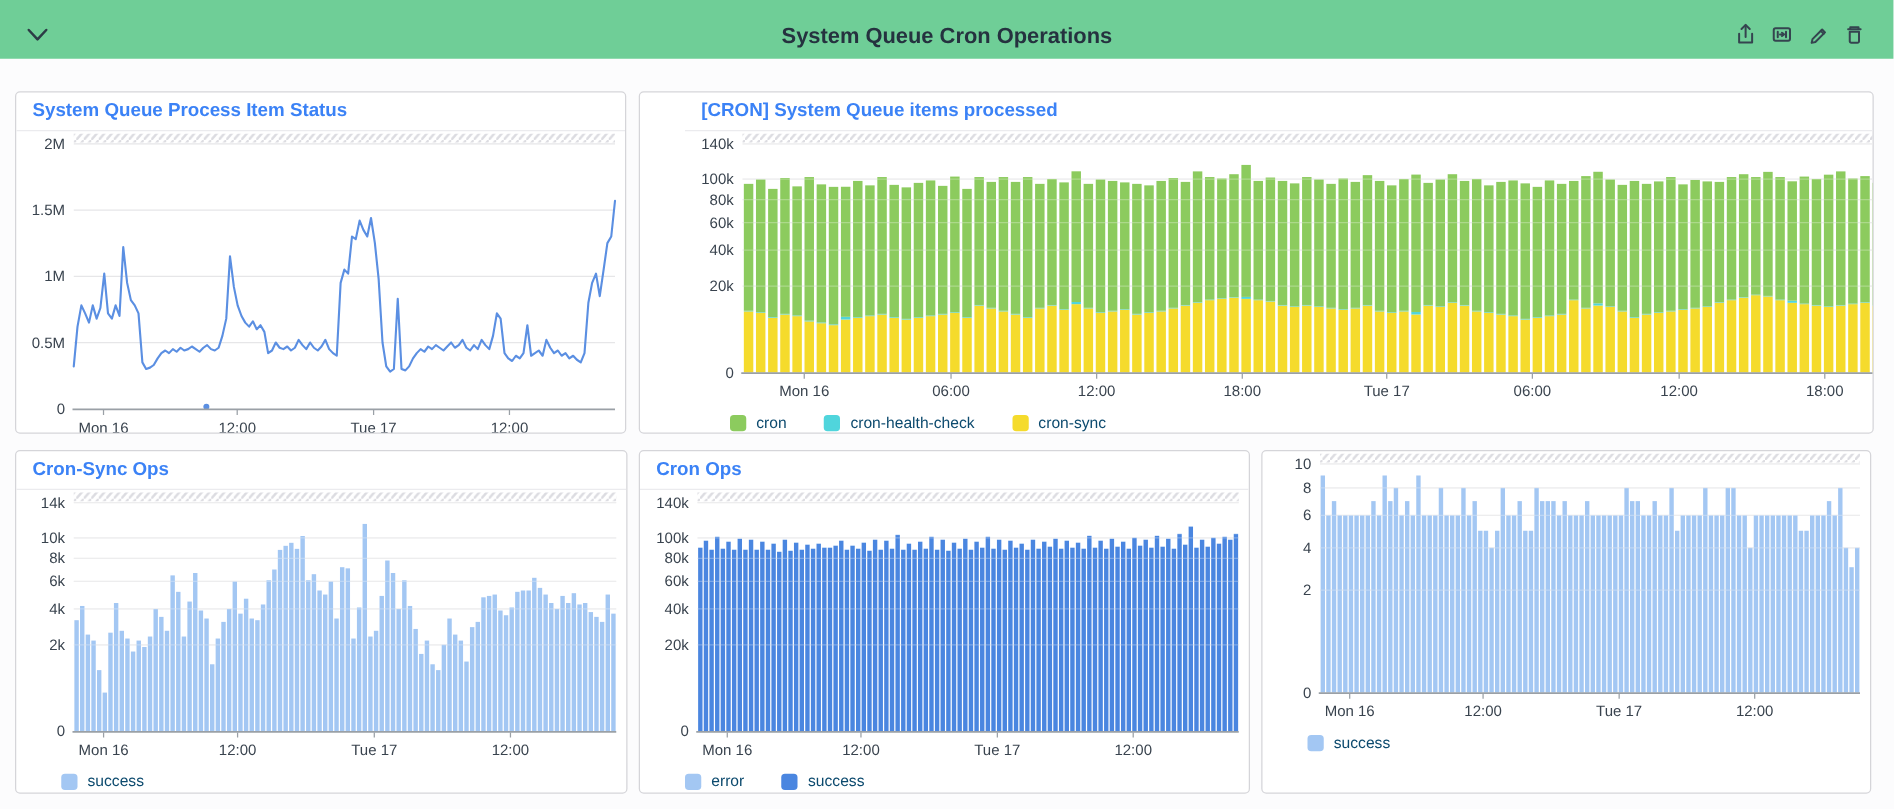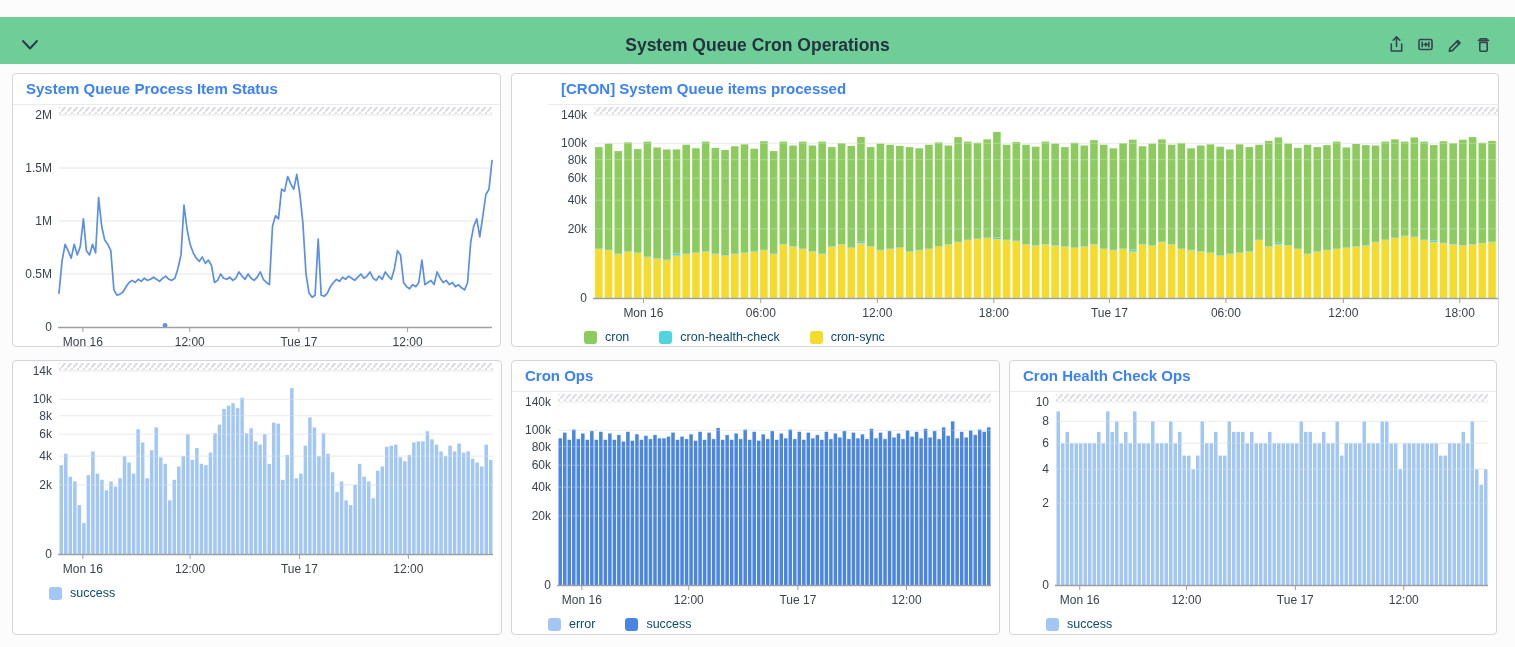--- a/index.html
+++ b/index.html
@@ -1,18 +1,18 @@
 <!DOCTYPE html>
 <html><head>
 <meta charset="utf-8">
 <style>
   html,body{margin:0;padding:0;background:#fcfcfd;font-family:"Liberation Sans","DejaVu Sans",sans-serif;}
   .canvas{position:relative;width:1515px;height:647px;overflow:hidden;background:#fcfcfd;}
   
-  .hdr{position:absolute;left:0;top:0;width:1515px;height:47px;background:#6FCE97;margin-top:17px;}
+  .hdr{position:absolute;left:0;top:0;width:1515px;height:47px;background:#6FCE97;}
   .hdr h1{position:absolute;left:0;right:0;top:0;margin:0;line-height:57px;text-align:center;
           font-size:17.5px;font-weight:700;color:#25323F;}
   .chev{position:absolute;left:21px;top:21px;width:18px;height:14px;cursor:pointer;}
   .hicons{position:absolute;right:22px;top:17px;display:flex;gap:10px;}
   .hicon{width:19px;height:22px;cursor:pointer;display:inline-block;}
   .hicon svg,.chev svg{display:block;}
   
   .panel{position:absolute;background:#ffffff;border:1px solid #d5d5d9;border-radius:4px;
          box-sizing:border-box;overflow:hidden;}
   .p1{left:12px;top:73px;width:489px;height:274px;}
@@ -449,20 +449,21 @@
           <span>cron-health-check</span>
         </span>
         <span class="leg-item">
           <span class="swatch" style="background: rgb(245, 219, 44);"></span>
           <span>cron-sync</span>
         </span>
       </div>
   </section>
 
   <section class="panel p3">
+    <div class="ptitle">Cron-Sync Ops</div>
     <div class="chart"><svg width="488" height="219">
           <defs>
             <pattern id="hatch2" width="6" height="7" patternUnits="userSpaceOnUse">
               <path d="M-1 8 L7 -1" stroke="#dcdce1" stroke-width="2" fill="none"></path>
             </pattern>
           </defs>
           <rect x="46" y="2" width="434" height="7" fill="url(#hatch2)"></rect>
           <line x1="46" y1="10" x2="480" y2="10" stroke="#e6e6e8" stroke-width="1"></line>
           <line x1="46" y1="38.33677138468147" x2="480" y2="38.33677138468147" stroke="#e6e6e8" stroke-width="1"></line>
           <line x1="46" y1="54.66500287862284" x2="480" y2="54.66500287862284" stroke="#e6e6e8" stroke-width="1"></line>
@@ -832,21 +833,20 @@
           <span>error</span>
         </span>
         <span class="leg-item">
           <span class="swatch" style="background: rgb(74, 134, 224);"></span>
           <span>success</span>
         </span>
       </div>
   </section>
 
   <section class="panel p5">
-    <div class="ptitle">Cron Health Check Ops</div>
     <div class="chart"><svg width="486" height="219">
           <defs>
             <pattern id="hatch4" width="6" height="7" patternUnits="userSpaceOnUse">
               <path d="M-1 8 L7 -1" stroke="#dcdce1" stroke-width="2" fill="none"></path>
             </pattern>
           </defs>
           <rect x="46" y="2" width="432" height="7" fill="url(#hatch4)"></rect>
           <line x1="46" y1="10" x2="478" y2="10" stroke="#e6e6e8" stroke-width="1"></line>
           <line x1="46" y1="29.3198240470154" x2="478" y2="29.3198240470154" stroke="#e6e6e8" stroke-width="1"></line>
           <line x1="46" y1="51.248809528808536" x2="478" y2="51.248809528808536" stroke="#e6e6e8" stroke-width="1"></line>

